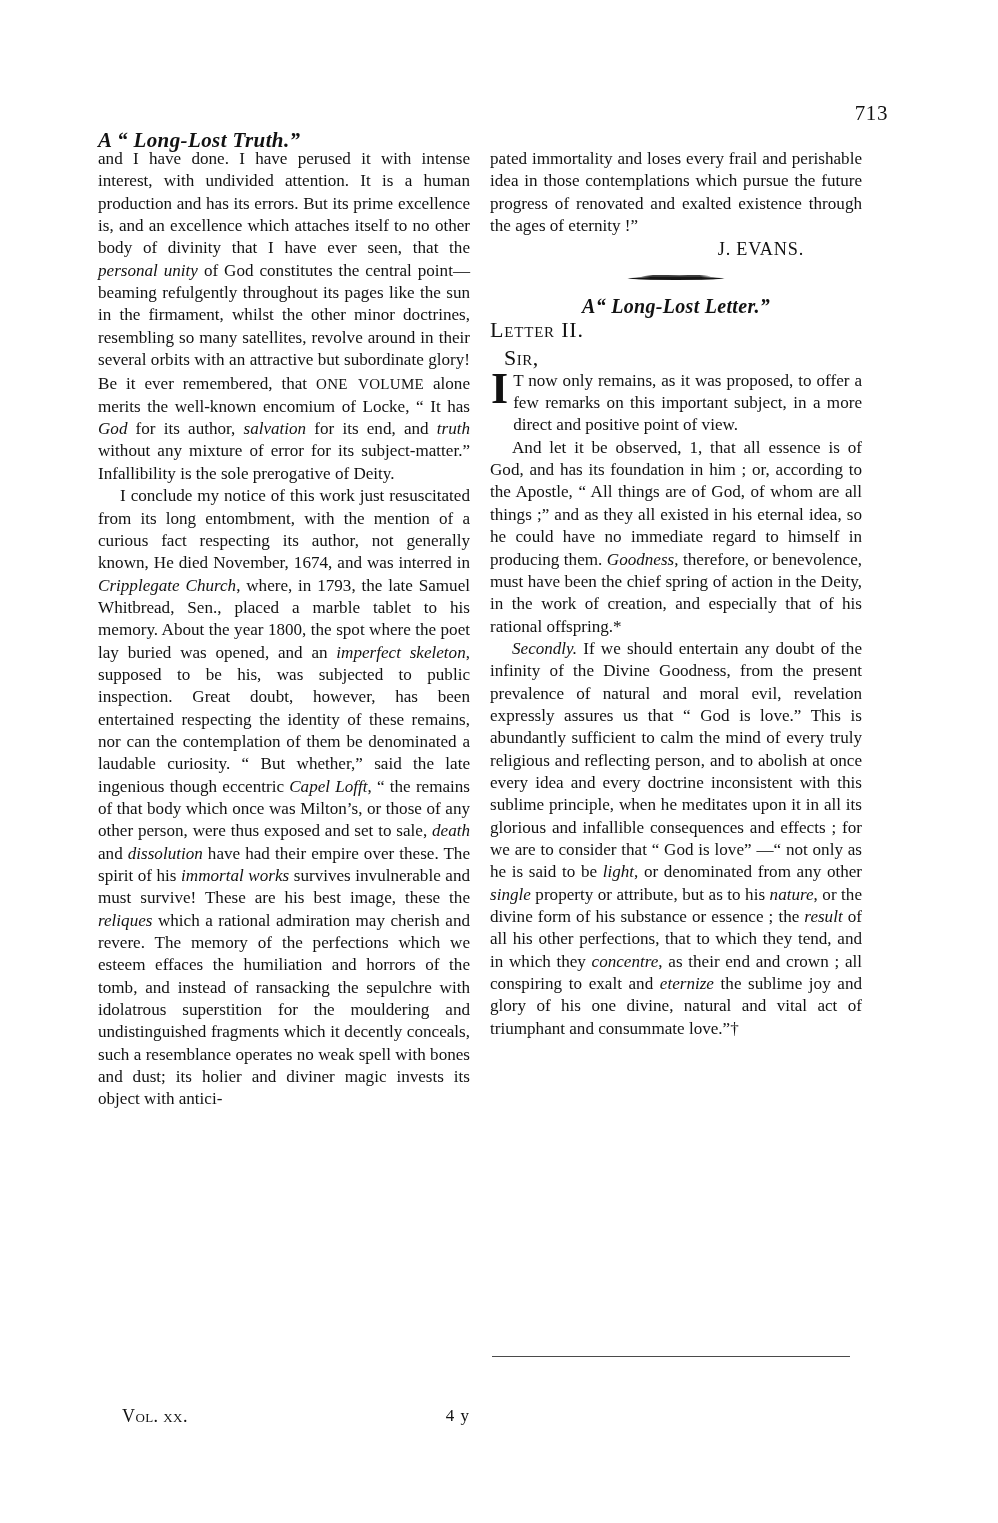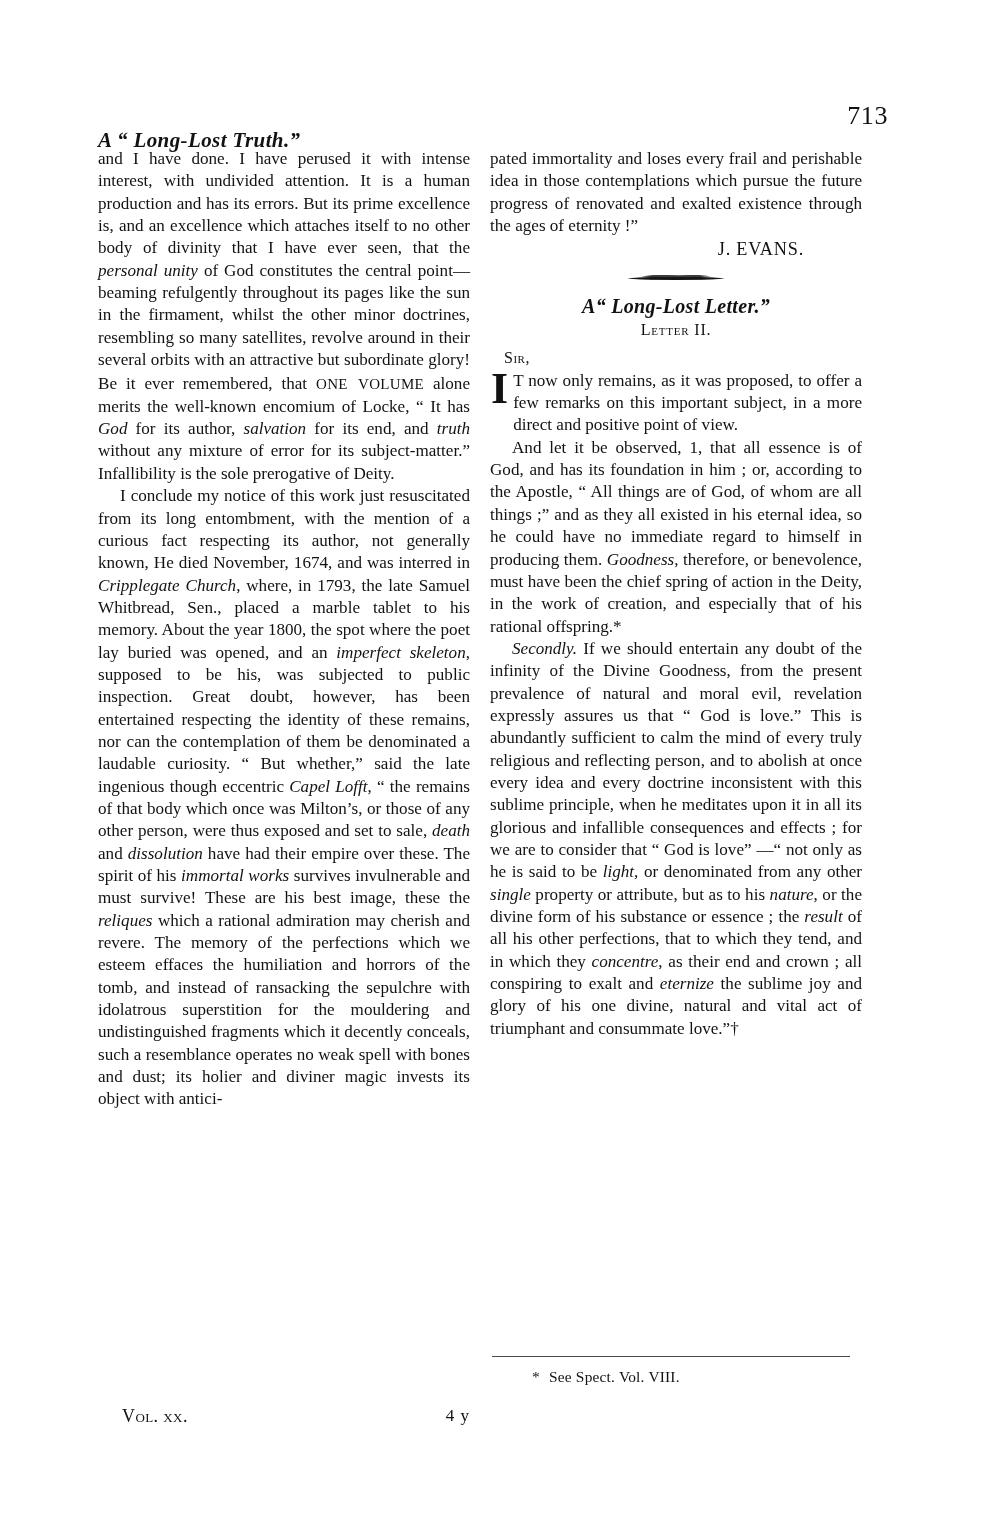--- a/index.html
+++ b/index.html
@@ -35,21 +35,21 @@
     font-weight: bold;
     font-size: 21px;
     letter-spacing: 0.4px;
     white-space: nowrap;
     margin-top: 28px;
   }
   .runhead-folio {
     position: absolute;
     right: 0;
     top: 1px;
-    font-size: 26px;
+    font-size: 21px;
     letter-spacing: 0.6px;
   }
 
   
   .col {
     position: absolute;
     top: 148px;
     width: 372px;
     font-size: 17.1px;
     line-height: 22.35px;
@@ -115,30 +115,29 @@
   .art-title {
     text-align: center;
     font-style: italic;
     font-weight: bold;
     font-size: 20px;
     letter-spacing: 0.3px;
     margin: 0 0 2px 0;
     white-space: nowrap;
   }
   .art-sub {
-    text-align: center;
-    font-variant: small-caps;
-    font-size: 16px;
+    font-variant: small-caps;
+    font-size: 22px;
     letter-spacing: 0.8px;
     margin: 0 0 6px 0;
   }
   .salutation {
     margin: 0 0 0 14px;
     font-variant: small-caps;
-    font-size: 16px;
+    font-size: 22px;
     letter-spacing: 0.5px;
   }
 
   
   .dropcap-para {
     position: relative;
     overflow: hidden;
   }
   .dropcap {
     float: left;
@@ -231,21 +230,20 @@
     <div>
         <p class="dropcap-para"><span class="dropcap">I</span><span>T now only remains, as it was proposed, to offer a few remarks on this important subject, in a more direct and positive point of view.</span></p>
         <p class="ind"><span>And let it be observed, 1, that all essence is of God, and has its foundation in him ; or, according to the Apostle, “ All things are of God, of whom are all things ;” and as they all existed in his eternal idea, so he could have no immediate regard to himself in producing them. <i>Goodness</i>, therefore, or benevolence, must have been the chief spring of action in the Deity, in the work of creation, and especially that of his rational offspring.*</span></p>
         <p class="ind"><span><i>Secondly.</i> If we should entertain any doubt of the infinity of the Divine Goodness, from the present prevalence of natural and moral evil, revelation expressly assures us that “ God is love.” This is abundantly sufficient to calm the mind of every truly religious and reflecting person, and to abolish at once every idea and every doctrine inconsistent with this sublime principle, when he meditates upon it in all its glorious and infallible consequences and effects ; for we are to consider that “ God is love” —“ not only as he is said to be <i>light</i>, or denominated from any other <i>single</i> property or attribute, but as to his <i>nature</i>, or the divine form of his substance or essence ; the <i>result</i> of all his other perfections, that to which they tend, and in which they <i>concentre</i>, as their end and crown ; all conspiring to exalt and <i>eternize</i> the sublime joy and glory of his one divine, natural and vital act of triumphant and consummate love.”†</span></p>
       </div>
   </div>
 
   <div class="footnote-wrap">
     <div class="footnote-rule"></div>
     <div id="footnote-list">
-        <div class="footnote-line"><span class="fn-mark">*</span><span>See Spect. Vol. VIII.</span></div>
       </div>
   </div>
 
   <div class="direction-line">
     <span class="dl-vol">Vol. xx.</span>
     <span class="dl-sig">4 y</span>
   </div>
 
 </div>
 

